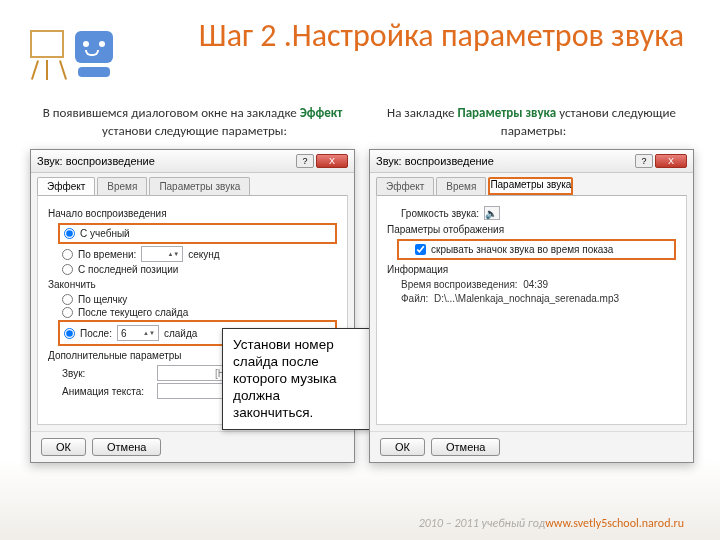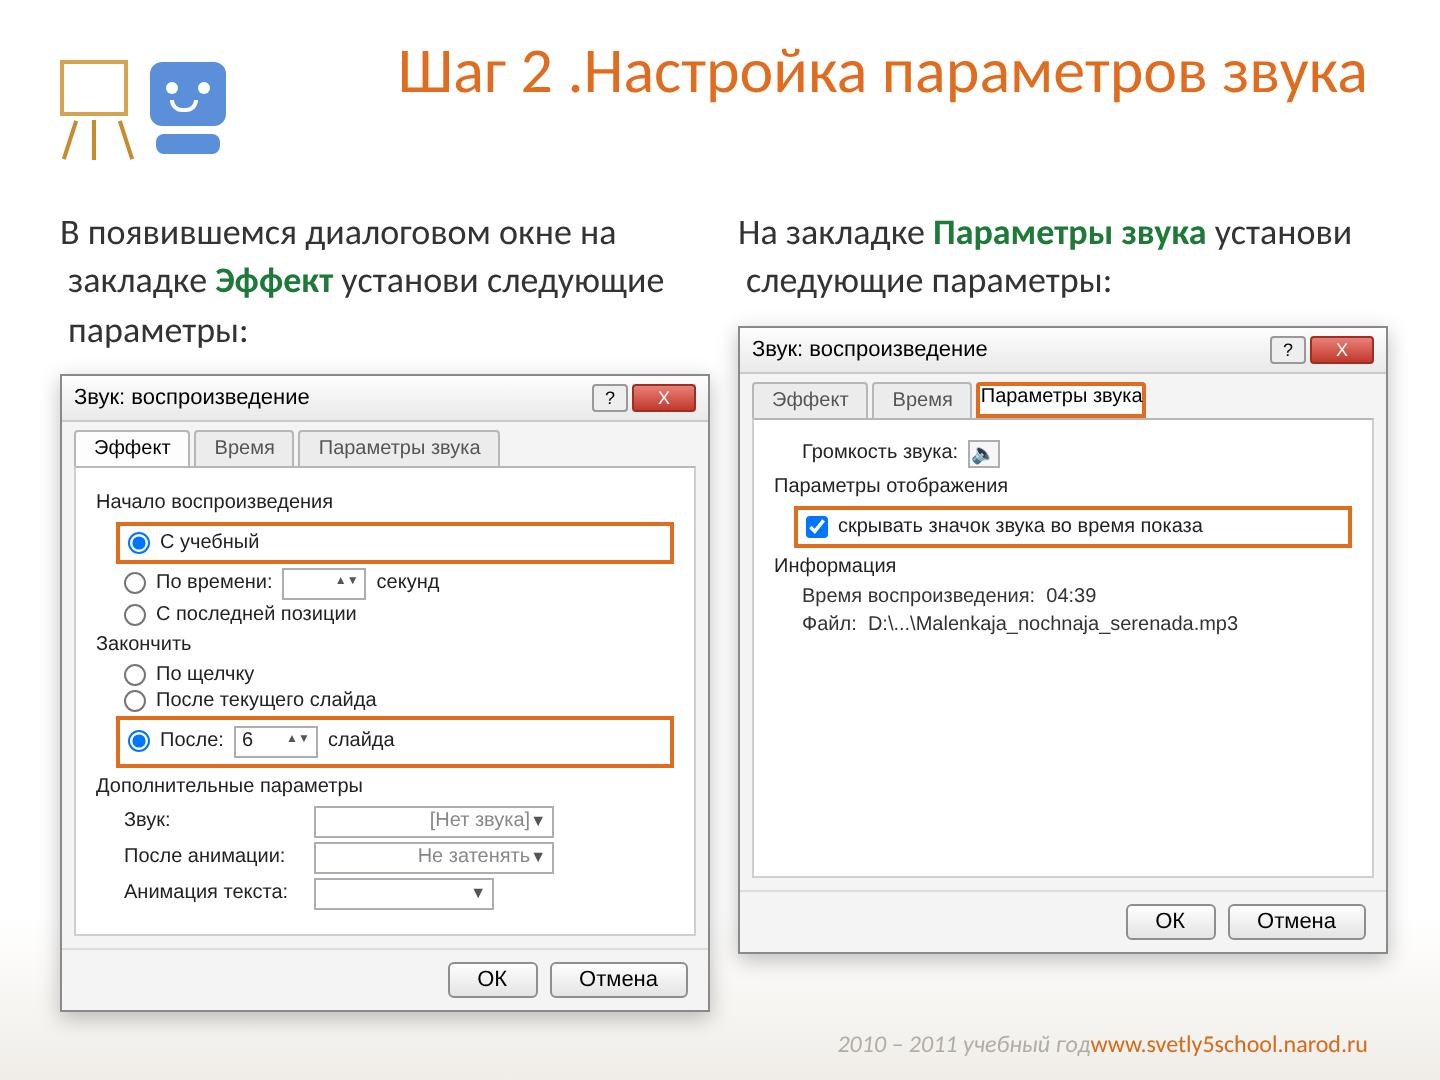--- a/index.html
+++ b/index.html
@@ -53,26 +53,27 @@
     line-height: 1.15;
     padding-right: 6px;
   }
   .columns {
     display: flex;
     gap: 14px;
     padding: 10px 26px 0 30px;
   }
   .col { flex: 1; }
   .body-text {
-    font-size: 18px;
+    font-size: 13px;
     color: #333;
     line-height: 1.35;
     margin-bottom: 10px;
     padding-left: 4px;
     text-indent: -4px;
+    text-align: center;
   }
   .body-text .kw { color: #1f7a3a; font-weight: 600; }
   .dialog {
     border: 1px solid #8a8a8a;
     background: #f4f4f4;
     font-size: 10px;
     font-family: "Segoe UI", Tahoma, sans-serif;
     box-shadow: 0 3px 10px rgba(0,0,0,.25);
     position: relative;
   }
@@ -132,21 +133,20 @@
     border: 2px solid #e06c1f;
     padding: 1px 4px;
     margin: 1px 0 1px 10px;
   }
   .tab-highlight {
     border: 2px solid #e06c1f;
     padding: 0;
   }
   .btnrow {
     display: flex;
-    justify-content: flex-end;
     gap: 6px;
     padding: 6px 10px;
     background: #f4f4f4;
     border-top: 1px solid #dcdcdc;
   }
   .btn {
     border: 1px solid #8e8e8e;
     background: linear-gradient(#fefefe,#e4e4e4);
     padding: 2px 14px;
     font-size: 11px;
@@ -268,34 +268,28 @@
 
         <div class="group-label">Дополнительные параметры</div>
         <div class="row">
             <span style="width:90px">Звук:</span>
             <span class="combo">
               <span>[Нет звука]</span>
               <span class="dd">▼</span>
             </span>
           </div>
         <div class="row">
-            <span style="width:90px">После анимации:</span>
-            <span class="combo">
-              <span>Не затенять</span>
-              <span class="dd">▼</span>
-            </span>
-          </div>
-        <div class="row">
             <span style="width:90px">Анимация текста:</span>
             <span class="combo" style="width:90px">
               <span></span>
               <span class="dd">▼</span>
             </span>
           </div>
 
+        <div class="callout">Установи номер слайда после которого музыка должна закончиться.</div>
       </div>
       <div class="btnrow">
         <div class="btn">ОК</div>
         <div class="btn">Отмена</div>
       </div>
     </div>
   </div>
 
   <div class="col">
     <p class="body-text">
@@ -316,21 +310,21 @@
         <div class="tab tab-highlight">Параметры звука</div>
       </div>
       <div class="dlgbody right-dlgbody">
         <div class="row">
             <span>Громкость звука:</span>
           <span class="vol-icon">🔈</span>
         </div>
 
         <div class="group-label">Параметры отображения</div>
         <div class="highlight-orange">
-          <div class="row" style="margin-left:0">
+          <div class="row" style="margin-left:12px">
               <input type="checkbox" checked="" style="">
               <span>скрывать значок звука во время показа</span>
             </div>
         </div>
 
         <div class="group-label">Информация</div>
         <div class="info-row"><span>Время воспроизведения:</span>&nbsp;&nbsp;<span>04:39</span></div>
         <div class="info-row"><span>Файл:</span>&nbsp;&nbsp;<span>D:\...\Malenkaja_nochnaja_serenada.mp3</span></div>
       </div>
       <div class="btnrow">

